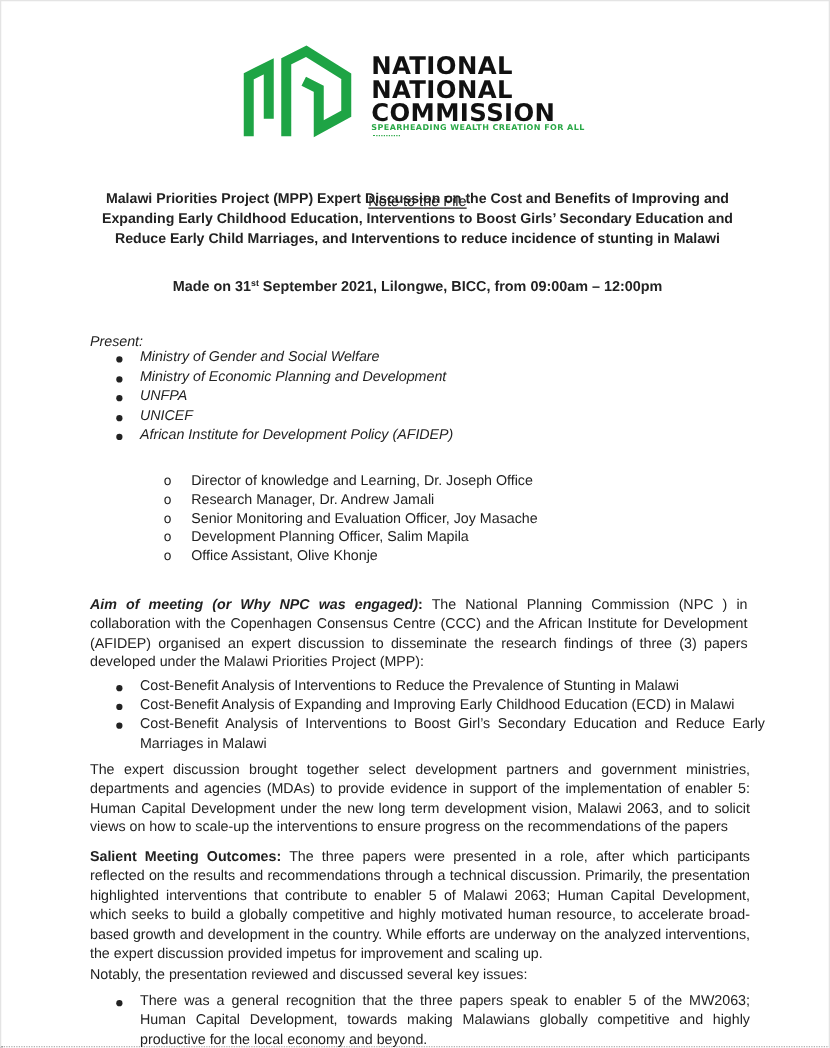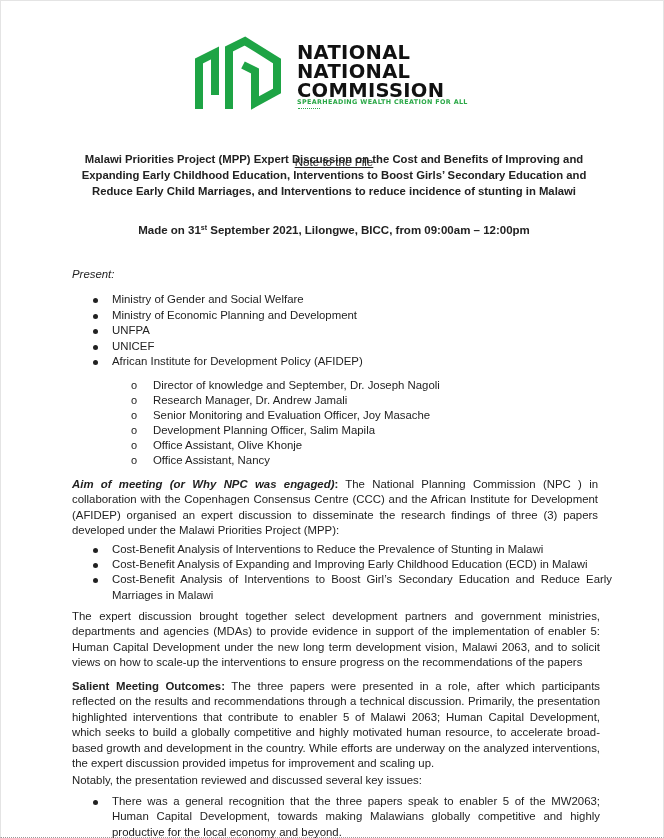--- a/index.html
+++ b/index.html
@@ -39,21 +39,21 @@
   .main-title { top: 150px; left: 60px; width: 546px; font-weight: bold; font-size: 11.3px; line-height: 16px; }
   .made-on { top: 222px; left: 60px; width: 546px; font-weight: bold; font-size: 11.5px; }
   .made-on sup { font-size: 7px; vertical-align: 4px; line-height: 0; }
   .present-label { top: 266px; font-style: italic; }
   ul { margin: 0; padding: 0; list-style: none; }
   .bl li { position: relative; padding-left: 40px; }
   .bl li::before {
     content: ""; position: absolute; left: 21px; top: 6px; width: 5px; height: 5px;
     border-radius: 50%; background: #222;
   }
-  .present-list { top: 291px; }
+  .present-list { top: 278px; font-style: italic; }
   .sub-list { position: absolute; left: 71px; top: 377px; width: 526px; font-size: 11.4px; line-height: 15.1px; }
   .sub-list li { position: relative; padding-left: 81px; }
   .sub-list li::before {
     content: "o"; position: absolute; left: 59px; top: 0; font-size: 11px;
   }
   .aim { top: 476px; text-align: justify; line-height: 15.4px; }
   .bold-italic { font-weight: bold; font-style: italic; }
   .bold { font-weight: bold; }
   .cba-list { top: 541px; left: 71px; width: 540px; line-height: 15.2px; }
   .cba-list li { padding-left: 40px; text-align: justify; }
@@ -92,26 +92,25 @@
 
   <div class="doc present-label">Present:</div>
   <ul class="doc bl present-list">
     <li>Ministry of Gender and Social Welfare</li>
     <li>Ministry of Economic Planning and Development</li>
     <li>UNFPA</li>
     <li>UNICEF</li>
     <li>African Institute for Development Policy (AFIDEP)</li>
   </ul>
   <ul class="sub-list">
-    <li>Director of knowledge and September, Dr. Joseph Nagoli</li>
+    <li>Director of knowledge and Learning, Dr. Joseph Office</li>
     <li>Research Manager, Dr. Andrew Jamali</li>
     <li>Senior Monitoring and Evaluation Officer, Joy Masache</li>
     <li>Development Planning Officer, Salim Mapila</li>
     <li>Office Assistant, Olive Khonje</li>
-    <li>Office Assistant, Nancy</li>
   </ul>
 
   <div class="doc aim">
     <span class="bold-italic">Aim of meeting (or Why NPC was engaged)</span><span class="bold">:</span><span> The National Planning Commission (NPC ) in collaboration with the Copenhagen Consensus Centre (CCC) and the African Institute for Development (AFIDEP) organised an expert discussion to disseminate the research findings of three (3) papers developed under the Malawi Priorities Project (MPP):</span>
   </div>
 
   <ul class="doc bl cba-list">
     <li>Cost-Benefit Analysis of Interventions to Reduce the Prevalence of Stunting in Malawi</li>
     <li>Cost-Benefit Analysis of Expanding and Improving Early Childhood Education (ECD) in Malawi</li>
     <li>Cost-Benefit Analysis of Interventions to Boost Girl’s Secondary Education and Reduce Early Marriages in Malawi</li>

